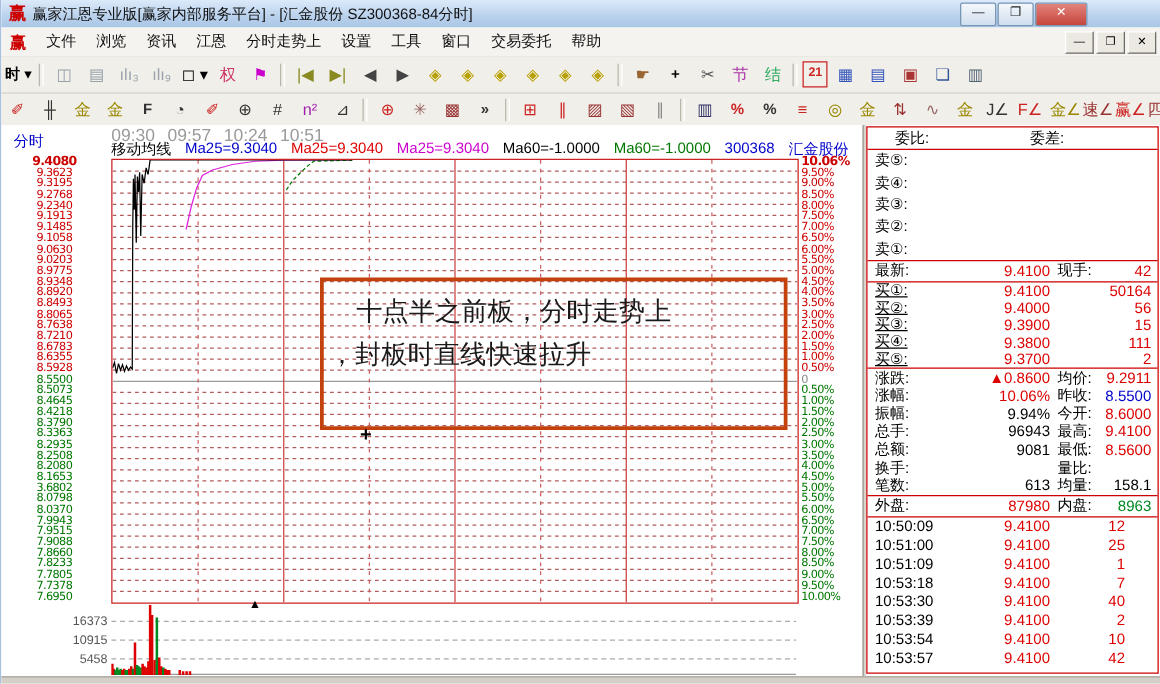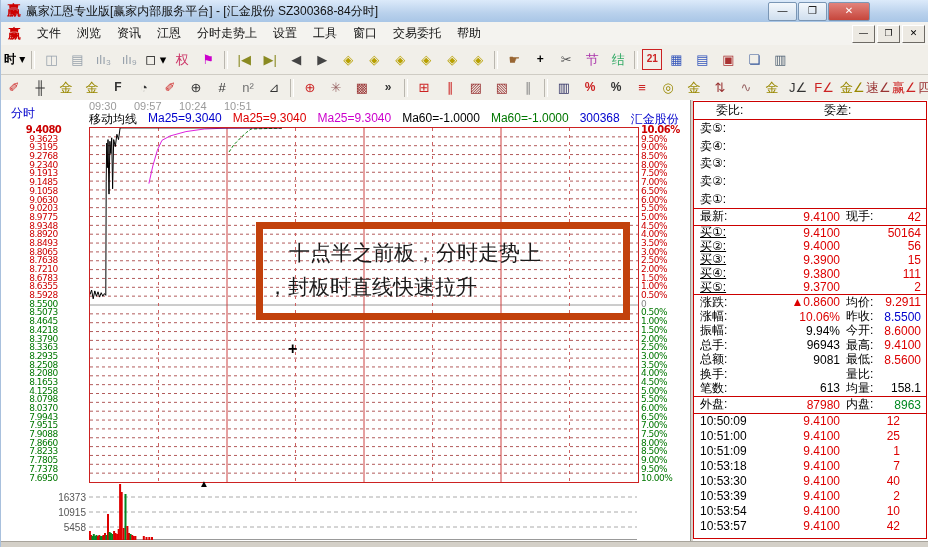--- a/index.html
+++ b/index.html
@@ -29,33 +29,33 @@
   #toolbar2{top:75px;height:25px;}
   .tbi{min-width:20px;height:19px;margin:0 1px;text-align:center;font-size:13px;line-height:19px;
     color:#555;white-space:nowrap;padding:0 2px;}
   .tbi.sep{min-width:2px;width:2px;padding:0;height:18px;border-left:1px solid #b9b6ae;border-right:1px solid #fff;margin:0 3px;}
   .tbi.cal{border:1px solid #cc2222;font-size:10px;font-weight:bold;line-height:17px;min-width:14px;}
   .tbi.txt{font-weight:bold;font-size:12px;}
   
   #main{position:absolute;left:0;top:100px;width:928px;height:441px;background:#fff;}
   #panel-label{position:absolute;left:10px;top:5px;color:#0000cc;font-size:12px;}
   #tlabs{position:absolute;left:88px;top:0;display:flex;gap:18px;}
-  #tlabs span{width:27px;font-size:11px;color:#9a9a9a;}
+  #tlabs span{width:27px;font-size:14px;color:#9a9a9a;}
   #marow{position:absolute;left:88px;top:11px;display:flex;gap:11px;font-size:12px;white-space:nowrap;}
   #plot{position:absolute;left:88px;top:27px;width:548px;height:354px;border:1px solid #cc2222;}
   #plot svg,#volsvg svg{display:block;}
   #volsvg{position:absolute;left:88px;top:382px;width:548px;height:58px;}
   .axis{position:absolute;display:flex;flex-direction:column;justify-content:space-between;}
   #axisL{left:0;top:26px;width:85px;height:356px;text-align:center;}
   #axisR{left:640px;top:26px;width:50px;height:356px;text-align:left;}
   .axv{font-size:9px;line-height:8px;letter-spacing:-0.5px;font-family:"DejaVu Sans",sans-serif;}
   .axv.up{color:#cc0000;} .axv.down{color:#007700;} .axv.zero{color:#888;}
   .axv.b{font-weight:bold;font-size:10px;}
   .vlab{position:absolute;left:0;width:85px;text-align:right;font-size:10px;color:#555;}
-  #annot{position:absolute;left:255px;top:122px;width:374px;height:98px;border:7px solid #c2410c;
+  #annot{position:absolute;left:255px;top:122px;width:374px;height:122px;border:3px solid #c2410c;
     box-sizing:border-box;font-family:Liberation Mono, monospace;font-size:21px;color:#1a1a1a;}
   #annot .l1{padding:10px 0 0 26px;} #annot .l2{padding:6px 0 0 4px;}
   #cursor-plus{position:absolute;left:287px;top:240px;font-size:16px;color:#000;font-weight:bold;}
   #tri{position:absolute;left:198px;top:378px;font-size:10px;color:#000;}
   #divider{position:absolute;left:689px;top:0;width:2px;height:441px;background:#d8d5cd;border-left:1px solid #9a978f;}
   
   #qpanel{position:absolute;left:692px;top:1px;width:234px;height:438px;border:1px solid #cc0000;
     box-sizing:border-box;font-size:12px;background:#fff;display:flex;flex-direction:column;}
   .hr{border-top:1px solid #cc0000;height:0;flex:none;}
   .prow{position:relative;flex:none;display:flex;align-items:center;padding:0 0 0 6px;color:#000;}
@@ -152,21 +152,21 @@
 
   <span class="tbi" style="color: rgb(204, 34, 34);">✐</span>
       <span class="tbi" style="color: rgb(51, 51, 51);">╫</span>
       <span class="tbi" style="color: rgb(153, 136, 0);">金</span>
       <span class="tbi" style="color: rgb(153, 136, 0);">金</span>
       <span class="tbi txt" style="color: rgb(51, 51, 51);">F</span>
       <span class="tbi" style="color: rgb(51, 51, 51);">◔</span>
       <span class="tbi" style="color: rgb(204, 34, 34);">✐</span>
       <span class="tbi" style="color: rgb(51, 51, 51);">⊕</span>
       <span class="tbi" style="color: rgb(51, 51, 51);">#</span>
-      <span class="tbi" style="color: #737373;">n²</span>
+      <span class="tbi" style="color: #a21caf;">n²</span>
       <span class="tbi" style="color: rgb(51, 51, 51);">⊿</span>
       <span class="tbi sep"></span>
       <span class="tbi" style="color: rgb(204, 34, 34);">⊕</span>
       <span class="tbi" style="color: rgb(153, 102, 102);">✳</span>
       <span class="tbi" style="color: rgb(153, 51, 51);">▩</span>
       <span class="tbi txt" style="color: rgb(51, 51, 51);">»</span>
       <span class="tbi sep"></span>
       <span class="tbi" style="color: rgb(204, 34, 34);">⊞</span>
       <span class="tbi" style="color: rgb(204, 34, 34);">∥</span>
       <span class="tbi" style="color: rgb(153, 51, 51);">▨</span>
@@ -292,21 +292,21 @@
         <span class="axv down">8.5500</span>
         <span class="axv down">8.5073</span>
         <span class="axv down">8.4645</span>
         <span class="axv down">8.4218</span>
         <span class="axv down">8.3790</span>
         <span class="axv down">8.3363</span>
         <span class="axv down">8.2935</span>
         <span class="axv down">8.2508</span>
         <span class="axv down">8.2080</span>
         <span class="axv down">8.1653</span>
-        <span class="axv down">4.1258</span>
+        <span class="axv down">3.6802</span>
         <span class="axv down">8.0798</span>
         <span class="axv down">8.0370</span>
         <span class="axv down">7.9943</span>
         <span class="axv down">7.9515</span>
         <span class="axv down">7.9088</span>
         <span class="axv down">7.8660</span>
         <span class="axv down">7.8233</span>
         <span class="axv down">7.7805</span>
         <span class="axv down">7.7378</span>
         <span class="axv down">7.6950</span>

